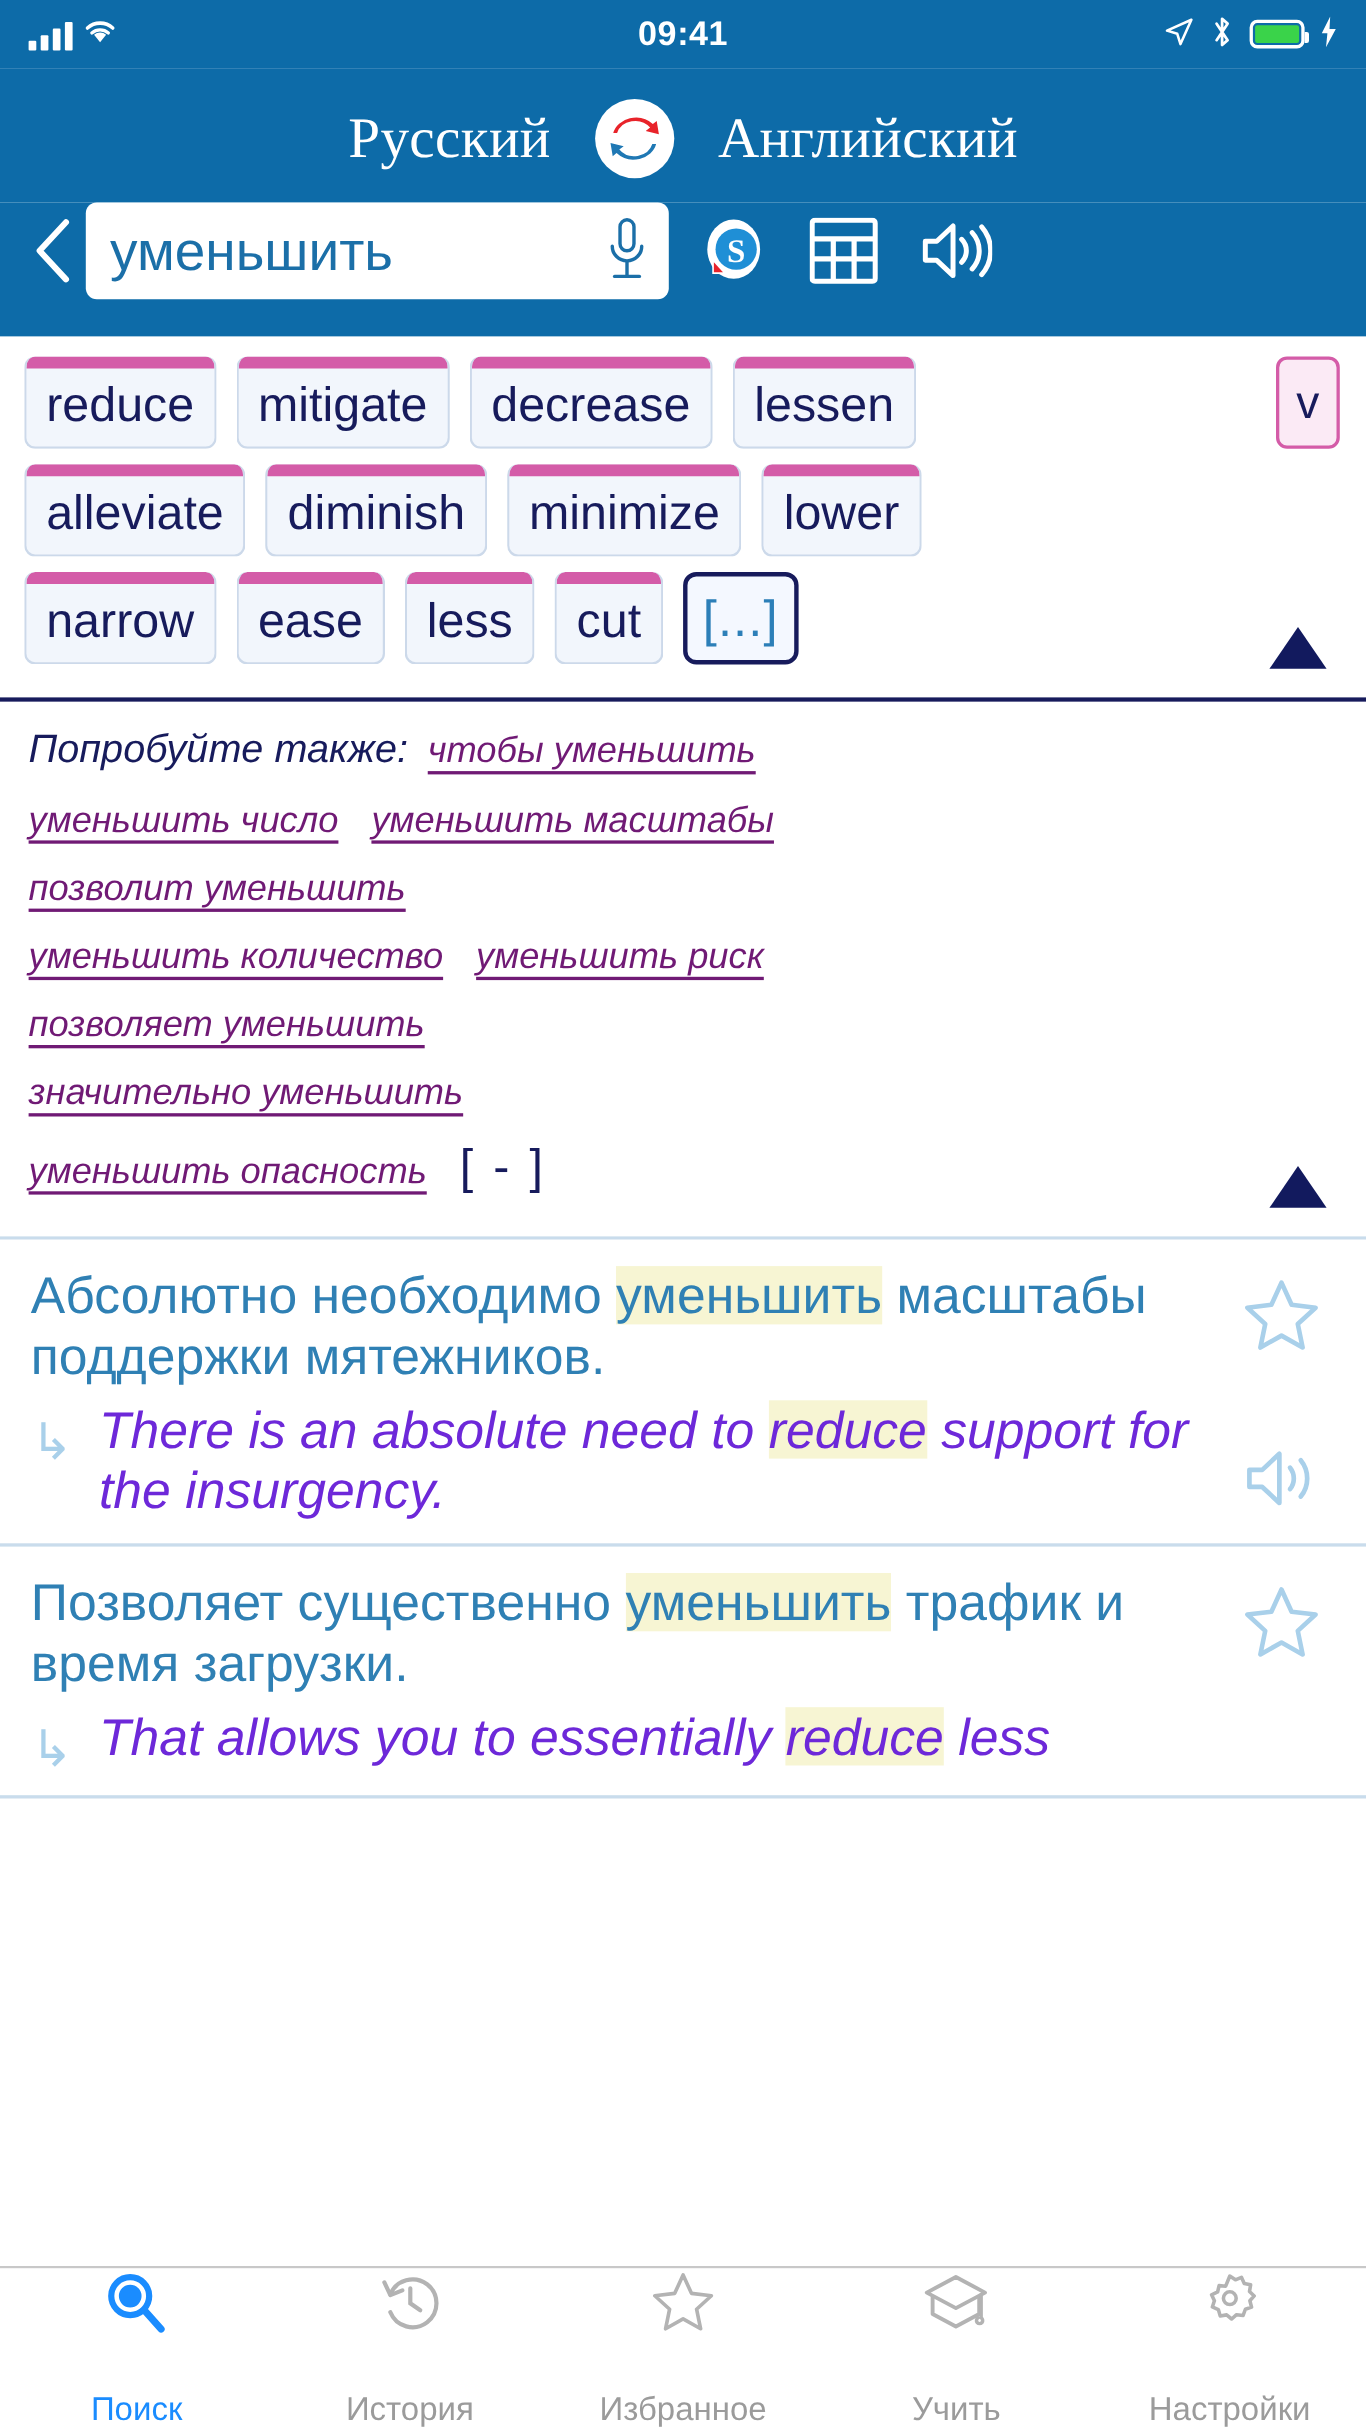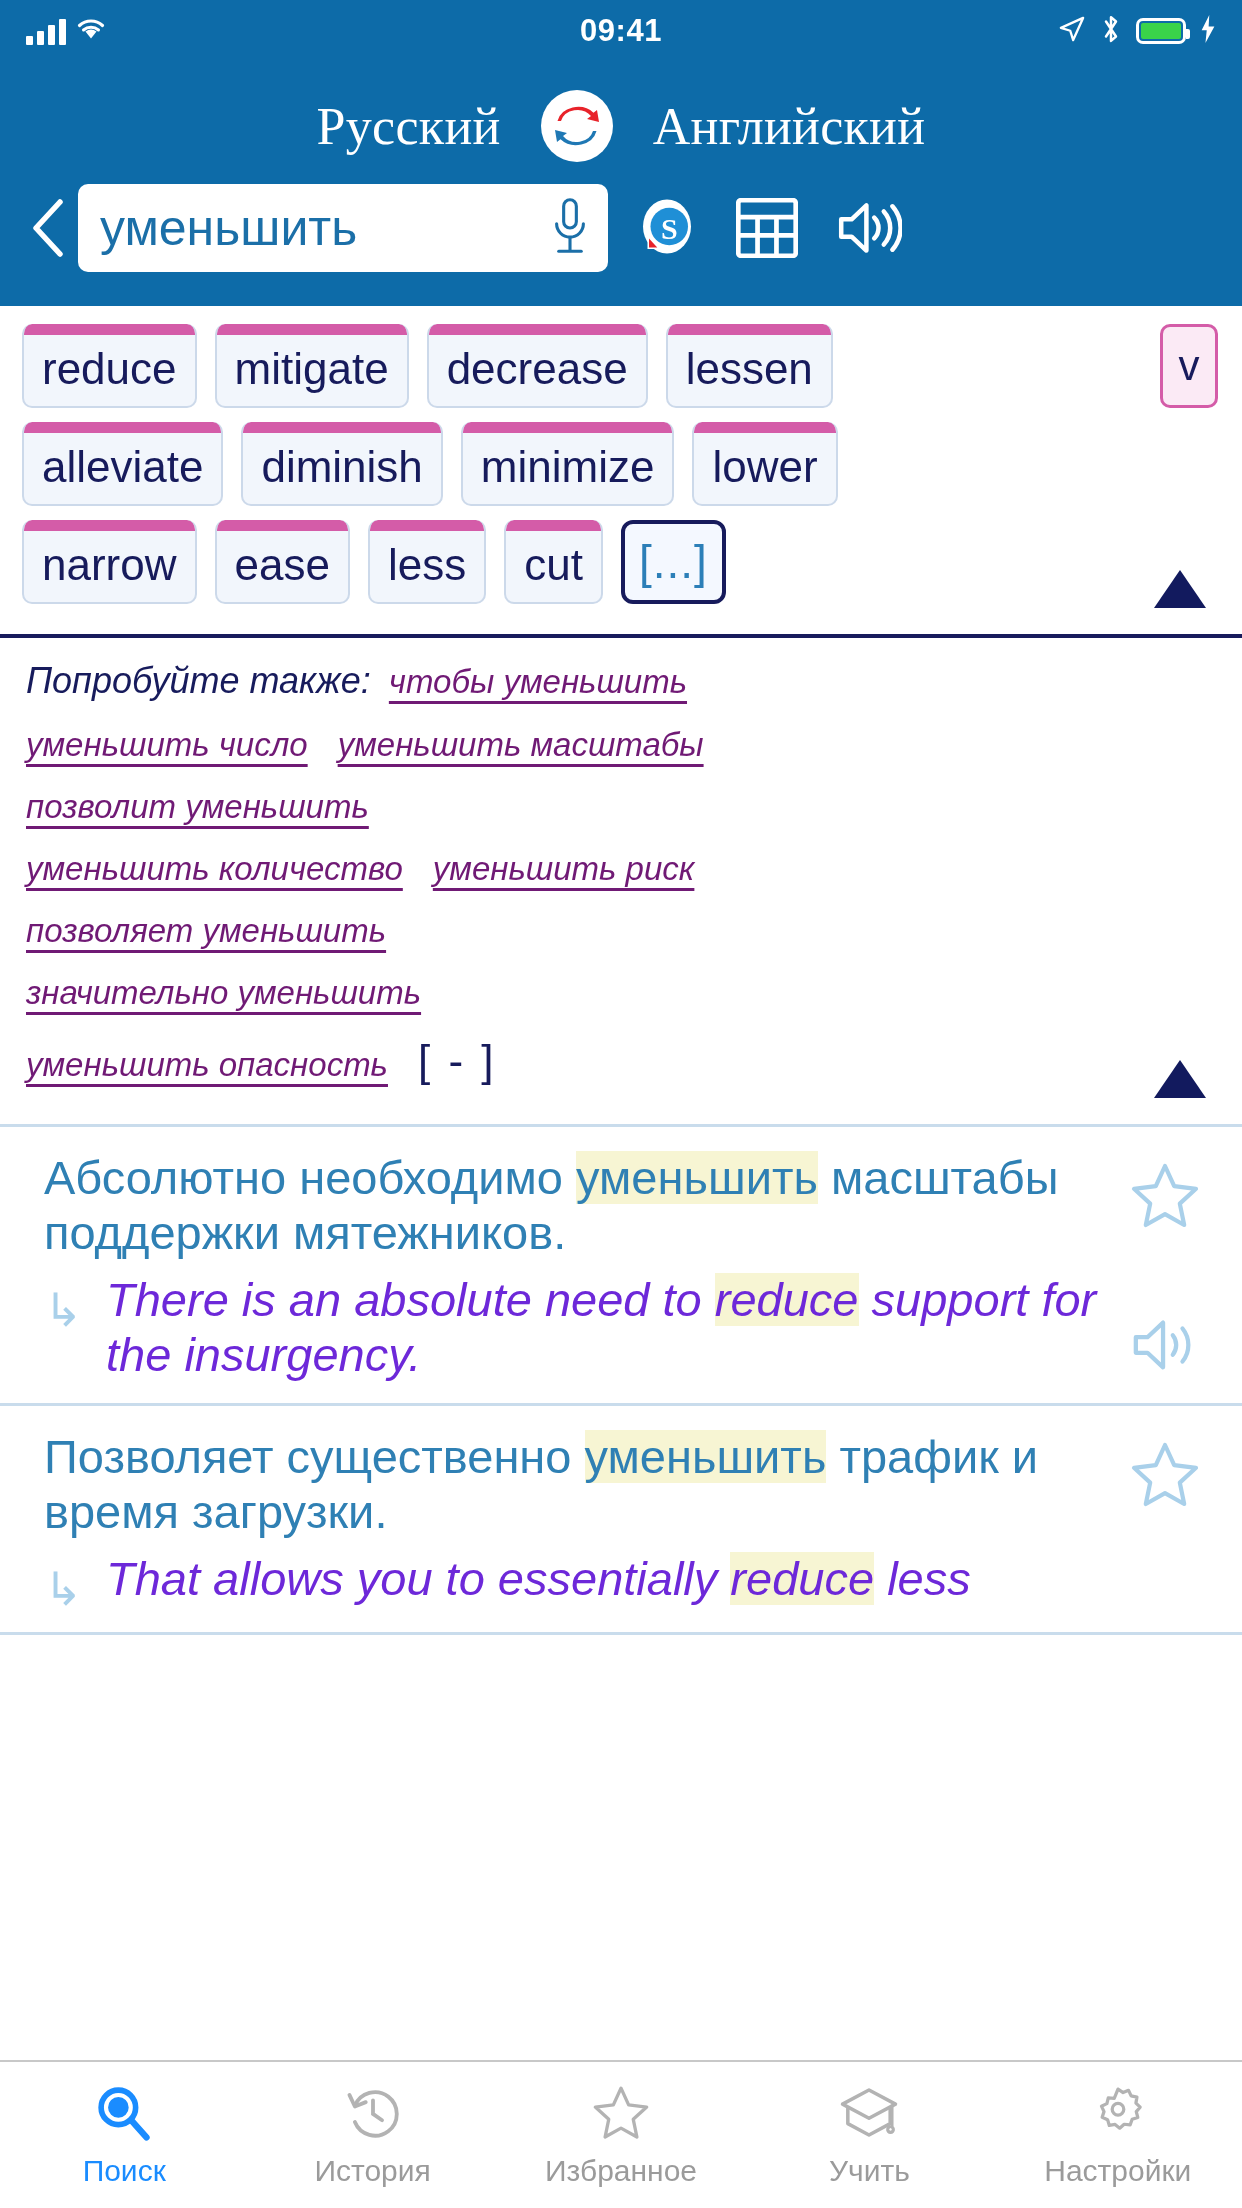--- a/index.html
+++ b/index.html
@@ -125,21 +125,21 @@
     font-size: 33px; font-style: italic; color: #701a75;
     text-decoration: underline; text-underline-offset: 8px;
     white-space: nowrap; margin-right: 30px;
   }
   .sug-minus { font-size: 44px; color: #171b5c; white-space: nowrap; letter-spacing: 3px; }
 
   
   .examples { flex: 1 1 auto; background: #ffffff; overflow: hidden; position: relative; }
   .example {
     display: flex; align-items: flex-start;
-    padding: 24px 22px 20px 44px;
+    padding: 24px 22px 20px 28px;
     border-bottom: 3px solid #c9dcec;
     position: relative;
   }
   .ex-body { flex: 1 1 auto; min-width: 0; }
   .ex-src {
     font-size: 47px; line-height: 1.17; color: #2f80b4; font-weight: 400;
   }
   .ex-tgt-row { display: flex; align-items: flex-start; margin-top: 12px; }
   .ex-arrow {
     flex: 0 0 auto; width: 62px; padding-top: 14px; color: #a9d0ea;
@@ -157,21 +157,21 @@
 
   
   .tabbar {
     flex: 0 0 auto; height: 148px; background: #ffffff;
     border-top: 2px solid #c8c8c8;
     display: flex; align-items: center;
     position: absolute; left: 0; right: 0; bottom: 0;
   }
   .tab {
     flex: 1 1 0; display: flex; flex-direction: column;
-    align-items: center; justify-content: center; gap: 10px; height: 100%;
+    align-items: center; justify-content: space-between; gap: 10px; height: 100%;
   }
   .tab .tlabel { font-size: 30px; color: #9b9b9b; }
   .tab.active .tlabel { color: #1a8cff; }
   .ticon { height: 62px; display: flex; align-items: center; justify-content: center; }
 </style>
 </head>
 <body>
 
 <div id="app">
 

